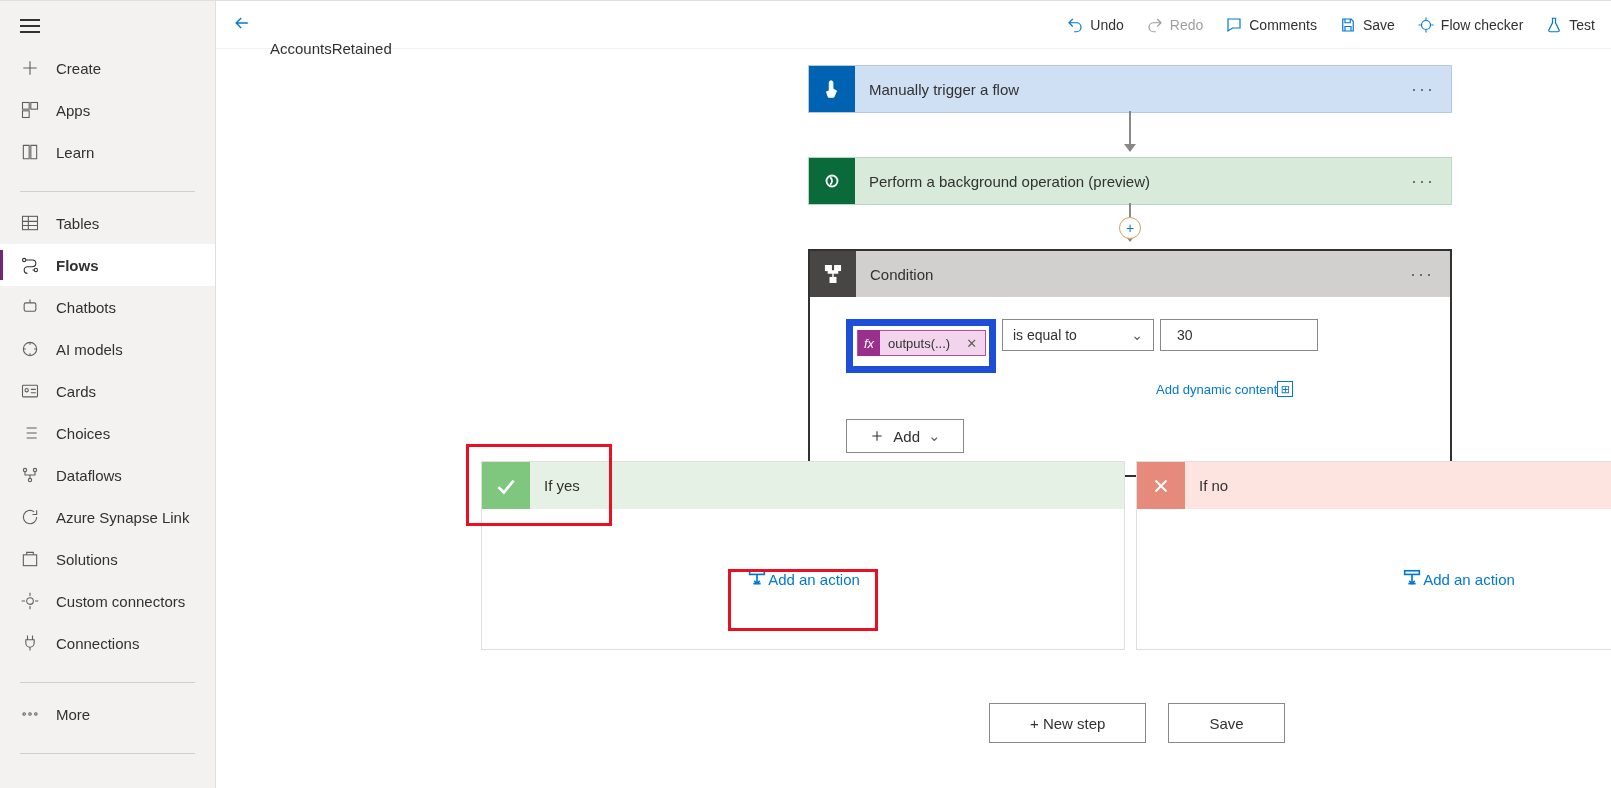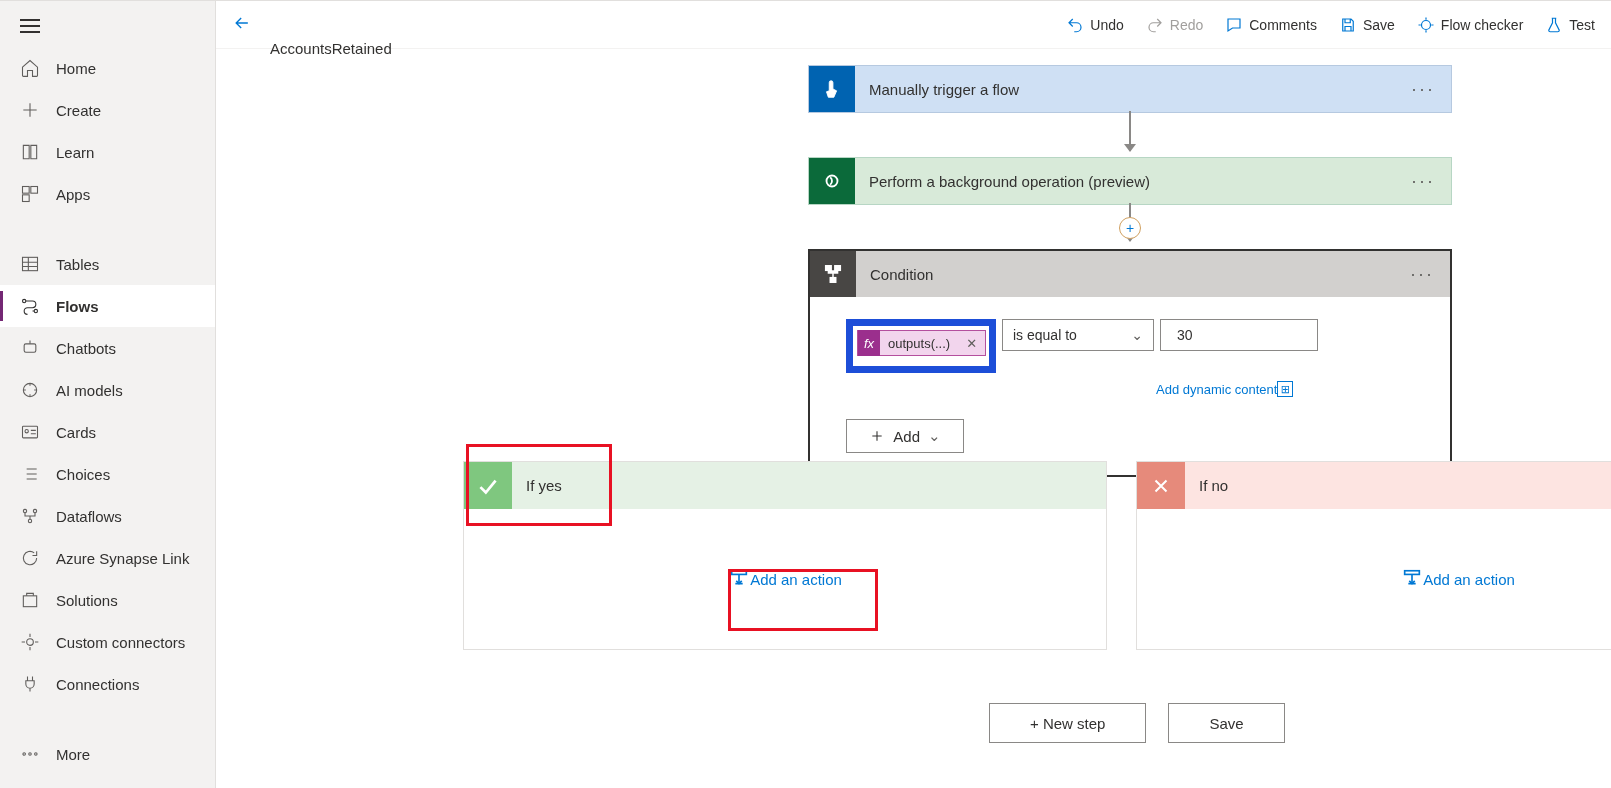--- a/index.html
+++ b/index.html
@@ -65,21 +65,21 @@
   .arrow::after { content:""; position:absolute; bottom:-1px; left:-5px; border-left:6px solid transparent; border-right:6px solid transparent; border-top:8px solid #8a8886;}
   .arrow1 { top:62px; height:40px;}
   .arrow2 { top:154px; height:38px;}
   .plus-circle { position:absolute; left:903px; top:168px; width:22px; height:22px; border:1px solid #d0a060; border-radius:50%; background:#fff; display:flex; align-items:center; justify-content:center; color:#0078d4; font-size:14px; cursor:pointer;}
   
   .branch { position:absolute; top:412px; width:644px; border:1px solid #e1dfdd; background:#fff;}
   .branch-header { display:flex; align-items:center; height:47px;}
   .branch-icon { width:48px; height:47px; display:flex; align-items:center; justify-content:center;}
   .branch-title { padding-left:14px; font-size:15px;}
   .branch-body { height:140px; display:flex; align-items:center; justify-content:center;}
-  .yes { left:247px; }
+  .yes { left:265px; }
   .yes .branch-header { background:#e5f1e5; }
   .yes .branch-icon { background:#7fc77f; }
   .no { left:920px; }
   .no .branch-header { background:#fde4e1; }
   .no .branch-icon { background:#e68a7b; }
   .add-action { display:flex; align-items:center; color:#0078d4; font-size:15px; cursor:pointer;}
   .add-action svg { width:22px; height:22px; }
   .red-box1 { position:absolute; left:250px; top:395px; width:146px; height:82px; border:3px solid #e81123; pointer-events:none;}
   .red-box2 { position:absolute; left:512px; top:520px; width:150px; height:62px; border:3px solid #e81123; pointer-events:none;}
   
@@ -97,50 +97,42 @@
           <span></span>
           <span></span>
           <span></span>
         </div>
     </div>
 
     <div class="nav-group">
       <div class="nav-item">
         <span class="nav-icon">
             <svg viewBox="0 0 24 24">
-              <path d="M3 11l9-8 9 8v10a1 1 0 0 1-1 1h-5v-7h-6v7H4a1 1 0 0 1-1-1z"></path>
-            </svg>
-          </span>
-        <span>Home</span>
-      </div>
-      <div class="nav-item">
-        <span class="nav-icon">
-            <svg viewBox="0 0 24 24">
               <path d="M12 4v16M4 12h16"></path>
             </svg>
           </span>
         <span>Create</span>
-      </div>
-      <div class="nav-item">
-        <span class="nav-icon">
-            <svg viewBox="0 0 24 24">
-              <path d="M4 4h7v16H4zM13 4h7v16h-7zM11 4v16"></path>
-            </svg>
-          </span>
-        <span>Learn</span>
       </div>
       <div class="nav-item">
         <span class="nav-icon">
             <svg viewBox="0 0 24 24">
               <rect x="3" y="3" width="8" height="8"></rect>
               <rect x="13" y="3" width="8" height="8"></rect>
               <rect x="3" y="13" width="8" height="8"></rect>
             </svg>
           </span>
         <span>Apps</span>
+      </div>
+      <div class="nav-item">
+        <span class="nav-icon">
+            <svg viewBox="0 0 24 24">
+              <path d="M4 4h7v16H4zM13 4h7v16h-7zM11 4v16"></path>
+            </svg>
+          </span>
+        <span>Learn</span>
       </div>
     </div>
     <div class="nav-sep"></div>
 
     <div class="nav-group">
       <div class="nav-item">
         <span class="nav-icon">
             <svg viewBox="0 0 24 24">
               <rect x="3" y="4" width="18" height="16"></rect>
               <path d="M3 10h18M3 15h18M10 4v16"></path>

